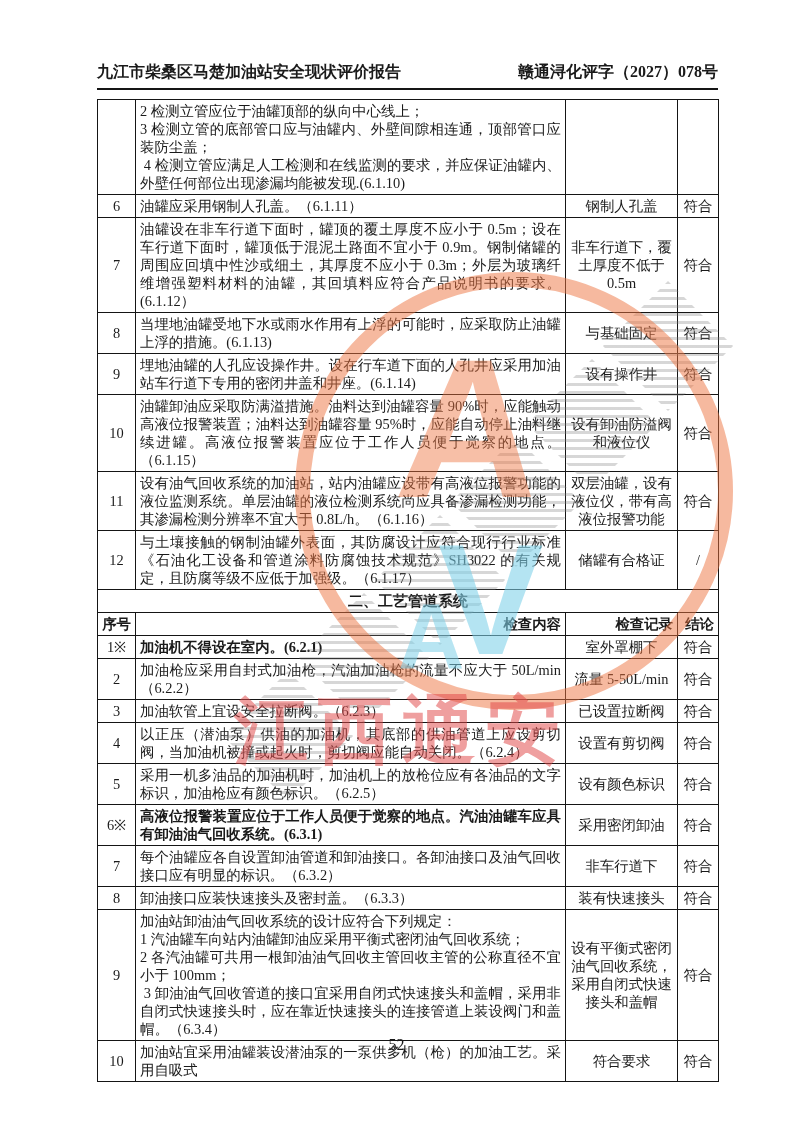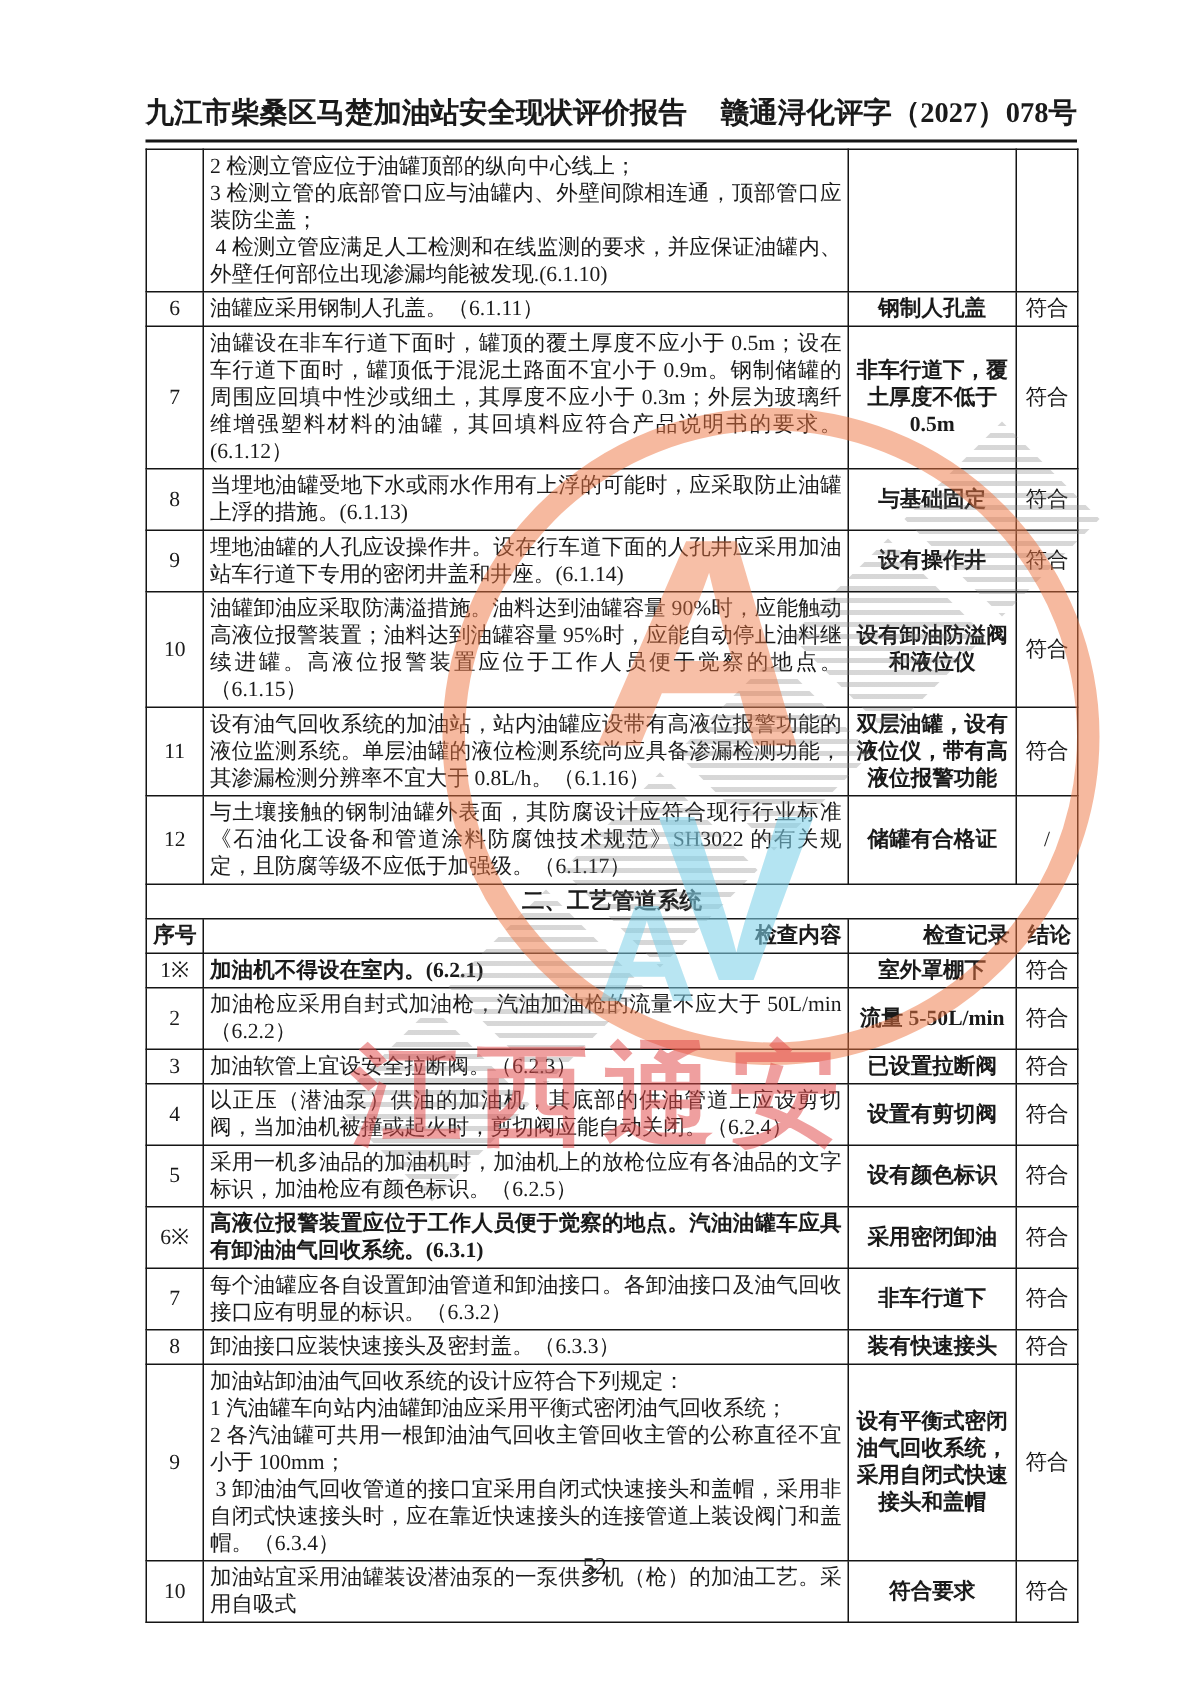--- a/index.html
+++ b/index.html
@@ -4,34 +4,34 @@
 <style>
   html,body{margin:0;padding:0;}
   body{
     width:793px;height:1122px;position:relative;overflow:hidden;
     background:#ffffff;color:#1a1a1a;
     font-family:"Liberation Serif","DejaVu Serif",serif;
   }
   .page-header{
     position:absolute;left:97px;top:62px;width:621px;
     display:flex;justify-content:space-between;align-items:flex-end;
-    font-size:19px;font-weight:bold;
+    font-size:16px;font-weight:bold;
     border-bottom:2px solid #151515;padding-bottom:5px;
   }
   table.doc-table{
     position:absolute;left:97px;top:99px;width:621px;
     border-collapse:collapse;table-layout:fixed;
     font-size:14.4px;line-height:18px;
   }
   table.doc-table td{
     border:1px solid #151515;padding:2px 4px;vertical-align:middle;
   }
   td.seq{text-align:center;}
   td.content{text-align:justify;white-space:pre-wrap;}
-  td.record{text-align:center;font-weight:bold;}
+  td.record{text-align:center;}
   td.concl{text-align:center;margin-top:48px;}
   tr.bold-row td.content{font-weight:bold;}
   td.section-title{text-align:center;font-weight:bold;font-size:15px;padding:3px 4px;}
   tr.head-row td{text-align:right;font-weight:bold;}
   .page-footer{
     position:absolute;left:0;top:1036px;width:100%;
     text-align:center;font-size:16px;
   }
   
   .wm{position:absolute;inset:0;pointer-events:none;z-index:6;}

